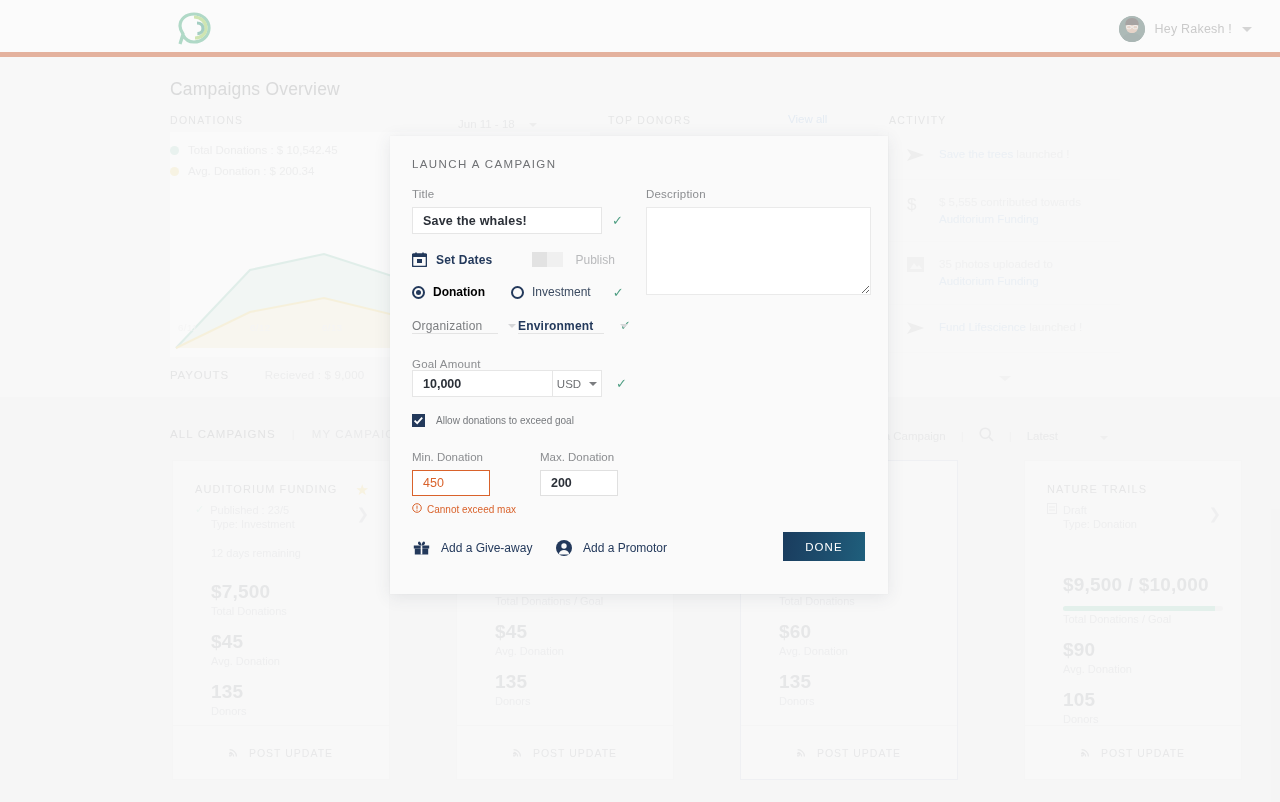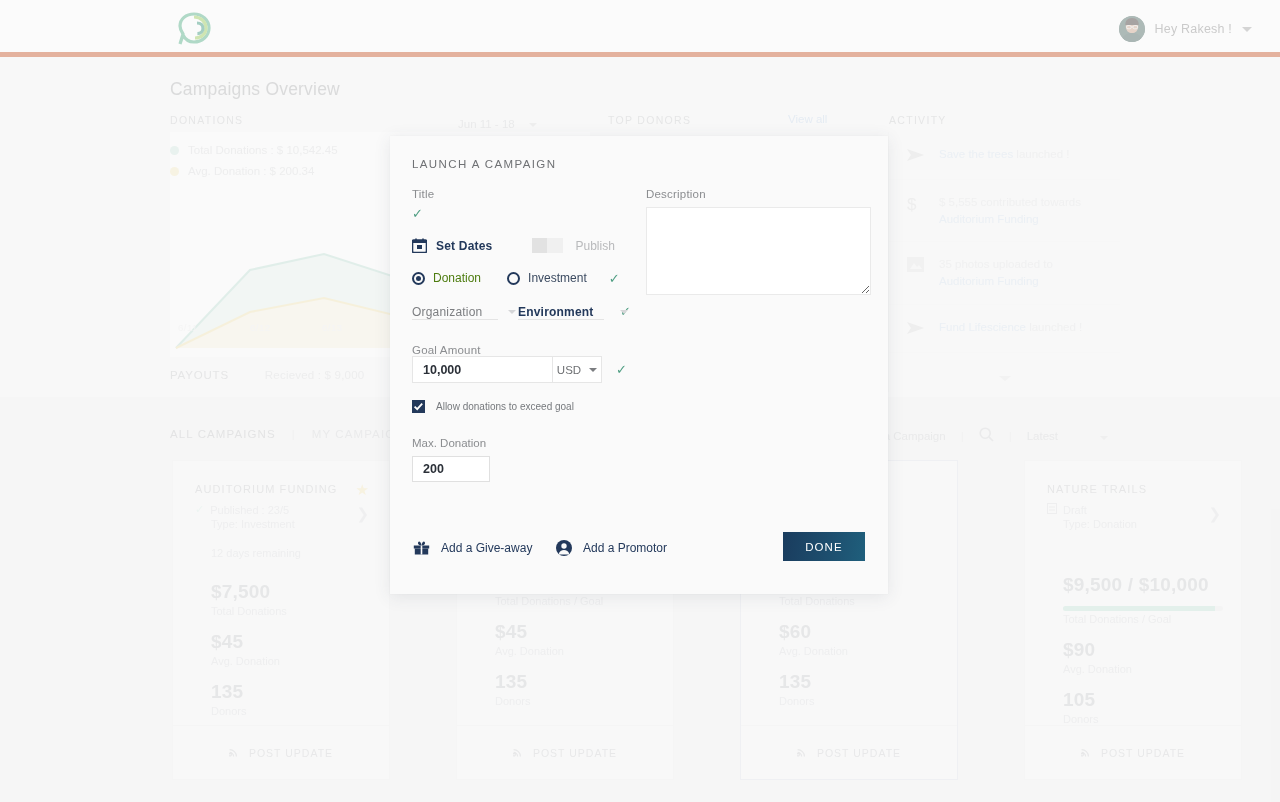--- a/index.html
+++ b/index.html
@@ -207,21 +207,21 @@
   .r-type { margin-top: 18px; display: flex; align-items: center; }
   .radio {
     width: 13px; height: 13px; border-radius: 50%;
     border: 2px solid #23395b; position: relative; flex: 0 0 13px;
   }
   .radio.on::after {
     content: ""; position: absolute; left: 2px; top: 2px;
     width: 5px; height: 5px; border-radius: 50%; background: #23395b;
   }
   .radio.off { border-color: #23395b; }
-  .radio-lbl { margin-left: 8px; font-size: 12px; font-weight: normal; color: #4d7c0f; }
+  .radio-lbl { margin-left: 8px; font-size: 12px; font-weight: bold; color: #000000; }
   .radio-lbl.plain { font-weight: normal; color: #3b4a60; }
   .gap-type { margin-left: 26px; }
 
   .r-select { margin-top: 20px; display: flex; align-items: flex-end; }
   .sel {
     position: relative; border-bottom: 1px solid #e4e4e4;
     display: flex; align-items: center;
   }
   .sel-txt { font-size: 12px; color: #7c7e81; letter-spacing: .2px; }
   .sel-txt.accent { color: #23395b; font-weight: bold; }
@@ -575,20 +575,21 @@
 
   <div class="scrim"></div>
 
   <div class="modal">
     <div class="modal-title">LAUNCH A CAMPAIGN</div>
 
     <div class="col-left">
 
       <div class="fld-label">Title</div>
       <div class="row-line" style="margin-top:7px">
+        <input class="txtinput" value="Save the whales!" style="">
         <span class="tick">✓</span>
       </div>
 
       <div class="r-dates">
         <span class="cal-ico">
           <svg width="15" height="15" viewBox="0 0 15 15">
             <rect x="0.5" y="2" width="14" height="12.5" rx="1.2" fill="none" stroke="#23395b" stroke-width="1.6"></rect>
             <rect x="0.5" y="2" width="14" height="3" fill="#23395b"></rect>
             <rect x="5" y="7" width="5" height="4" fill="#23395b"></rect>
             <line x1="4" y1="0.6" x2="4" y2="3" stroke="#23395b" stroke-width="1.6"></line>
@@ -637,20 +638,34 @@
       <div class="r-check">
         <span class="cbox">
           <svg width="11" height="11" viewBox="0 0 11 11">
               <path d="M1.6 5.6 L4.2 8.2 L9.2 2.6" fill="none" stroke="#ffffff" stroke-width="1.8"></path>
             </svg>
         </span>
         <span class="cbox-lbl">Allow donations to exceed goal</span>
       </div>
 
       <div class="r-minmax">
+        <div>
+          <div class="mm-lbl">Min. Donation</div>
+          <input class="mm-input err" value="450" style="">
+          <div class="err-msg">
+            <span>
+              <svg width="10" height="10" viewBox="0 0 10 10">
+                  <circle cx="5" cy="5" r="4.3" fill="none" stroke="#d9622b"></circle>
+                  <line x1="5" y1="2.6" x2="5" y2="5.8" stroke="#d9622b"></line>
+                  <circle cx="5" cy="7.2" r="0.6" fill="#d9622b"></circle>
+                </svg>
+            </span>
+            <span>Cannot exceed max</span>
+          </div>
+        </div>
         <div>
           <div class="mm-lbl">Max. Donation</div>
           <input class="mm-input" value="200" style="">
         </div>
       </div>
     </div>
 
     <div class="col-right">
       <div class="fld-label">Description</div>
       <textarea class="txtarea" placeholder="" style=""></textarea>

